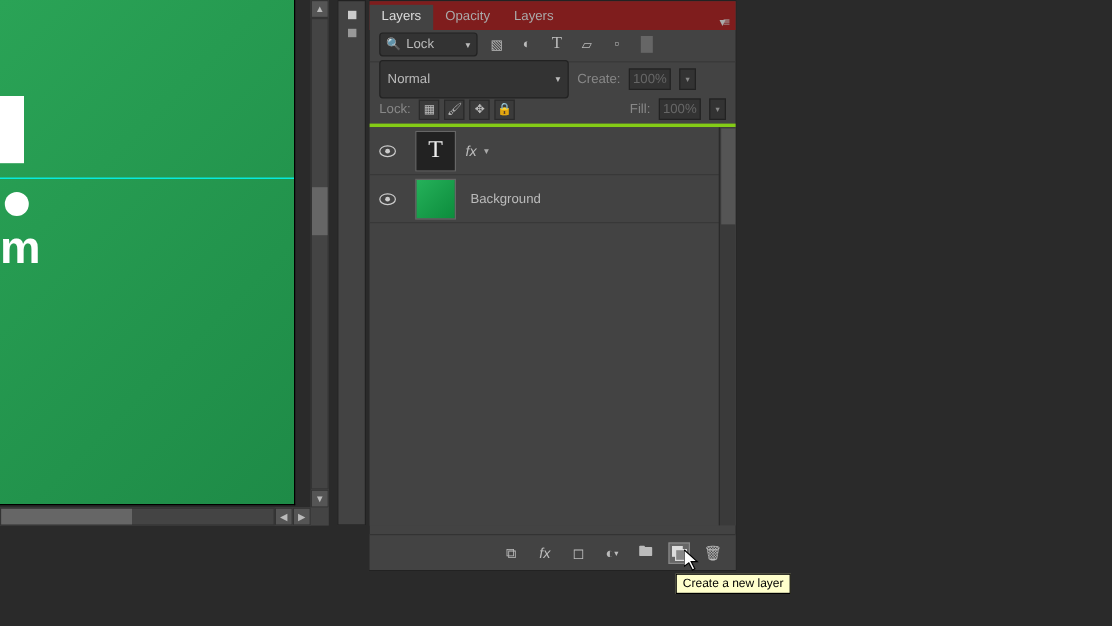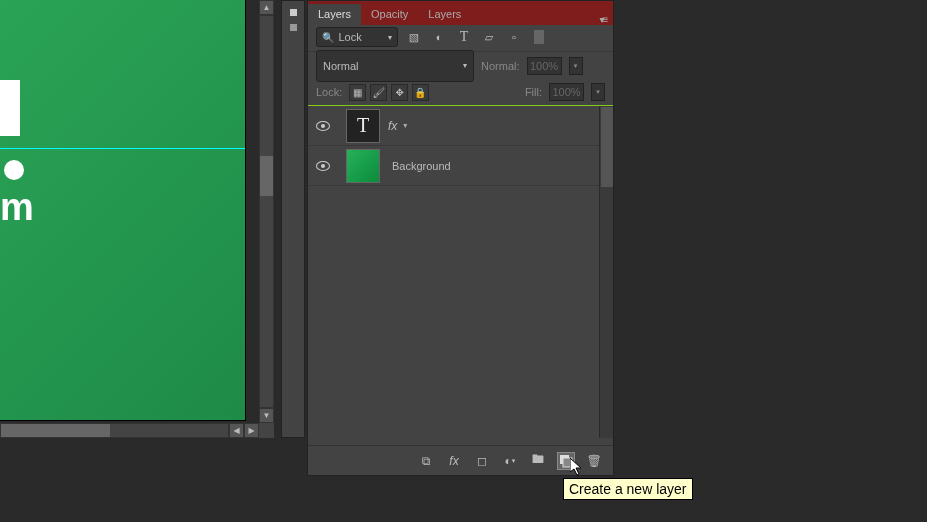--- a/index.html
+++ b/index.html
@@ -47,21 +47,21 @@
 .eye{width:14px;height:10px;border:1px solid #ccc;border-radius:60% 60% 60% 60%;position:relative}
 .eye::after{content:"";position:absolute;left:4px;top:2px;width:4px;height:4px;background:#ccc;border-radius:50%}
 .thumb-sq{width:34px;height:34px;margin:0 8px;background:#222;border:1px solid #666;display:flex;align-items:center;justify-content:center}
 .thumb-sq.green{background:linear-gradient(135deg,#25b15a,#0c8c3c)}
 .layer .name{flex:1;padding-left:4px}
 .fx{font-style:italic;color:#bbb;padding-right:6px;font-size:12px}
 .fx-arrow{font-size:8px;color:#aaa;padding-right:4px}
 .bottom{position:absolute;left:0;bottom:0;right:0;height:30px;background:#434343;border-top:1px solid #333;display:flex;align-items:center;justify-content:flex-end;gap:10px;padding:0 10px}
 .bottom .bic{width:18px;height:18px;display:flex;align-items:center;justify-content:center;color:#bbb;font-size:12px}
 .bottom .bic.new{background:#666;border:1px solid #888}
-.tooltip{position:absolute;left:563px;top:478px;background:#ffffcc;border:1px solid #000;color:#000;padding:2px 5px;font-size:14px}
+.tooltip{position:absolute;left:563px;top:478px;background:#ffffcc;border:1px solid #000;color:#000;padding:2px 5px;font-size:10px}
 .cursor{position:absolute;left:570px;top:458px;width:0;height:0;font-size:16px;pointer-events:none}
 .cursor svg{position:absolute;left:0;top:0}
 </style>
 </head>
 <body>
 
 <div class="canvas-area">
   <div class="canvas">
     <div class="shape-bar"></div>
     <div class="shape-dot"></div>
@@ -109,26 +109,26 @@
     <div class="icon-btn">▱</div>
     <div class="icon-btn">▫</div>
     <div class="icon-btn" style="margin-left:4px;width:10px;height:14px;background:#666"></div>
   </div>
 
   <div class="row">
     <div class="blend">
       <span>Normal</span>
       <span class="arr">▾</span>
     </div>
-    <span class="lbl">Normal:</span>
+    <span class="lbl">Create:</span>
     <div class="pct-box">100%</div>
     <div class="pct-arrow">▾</div>
   </div>
 
-  <div class="row" style="border-bottom:1px solid #84cc16">
+  <div class="row" style="border-bottom:3px solid #84cc16">
     <span class="lbl">Lock:</span>
     <div class="lock-icons">
       <div class="lock-ic">▦</div>
       <div class="lock-ic">🖌</div>
       <div class="lock-ic">✥</div>
       <div class="lock-ic">🔒</div>
     </div>
     <span class="lbl" style="margin-left:auto">Fill:</span>
     <div class="pct-box">100%</div>
     <div class="pct-arrow">▾</div>

